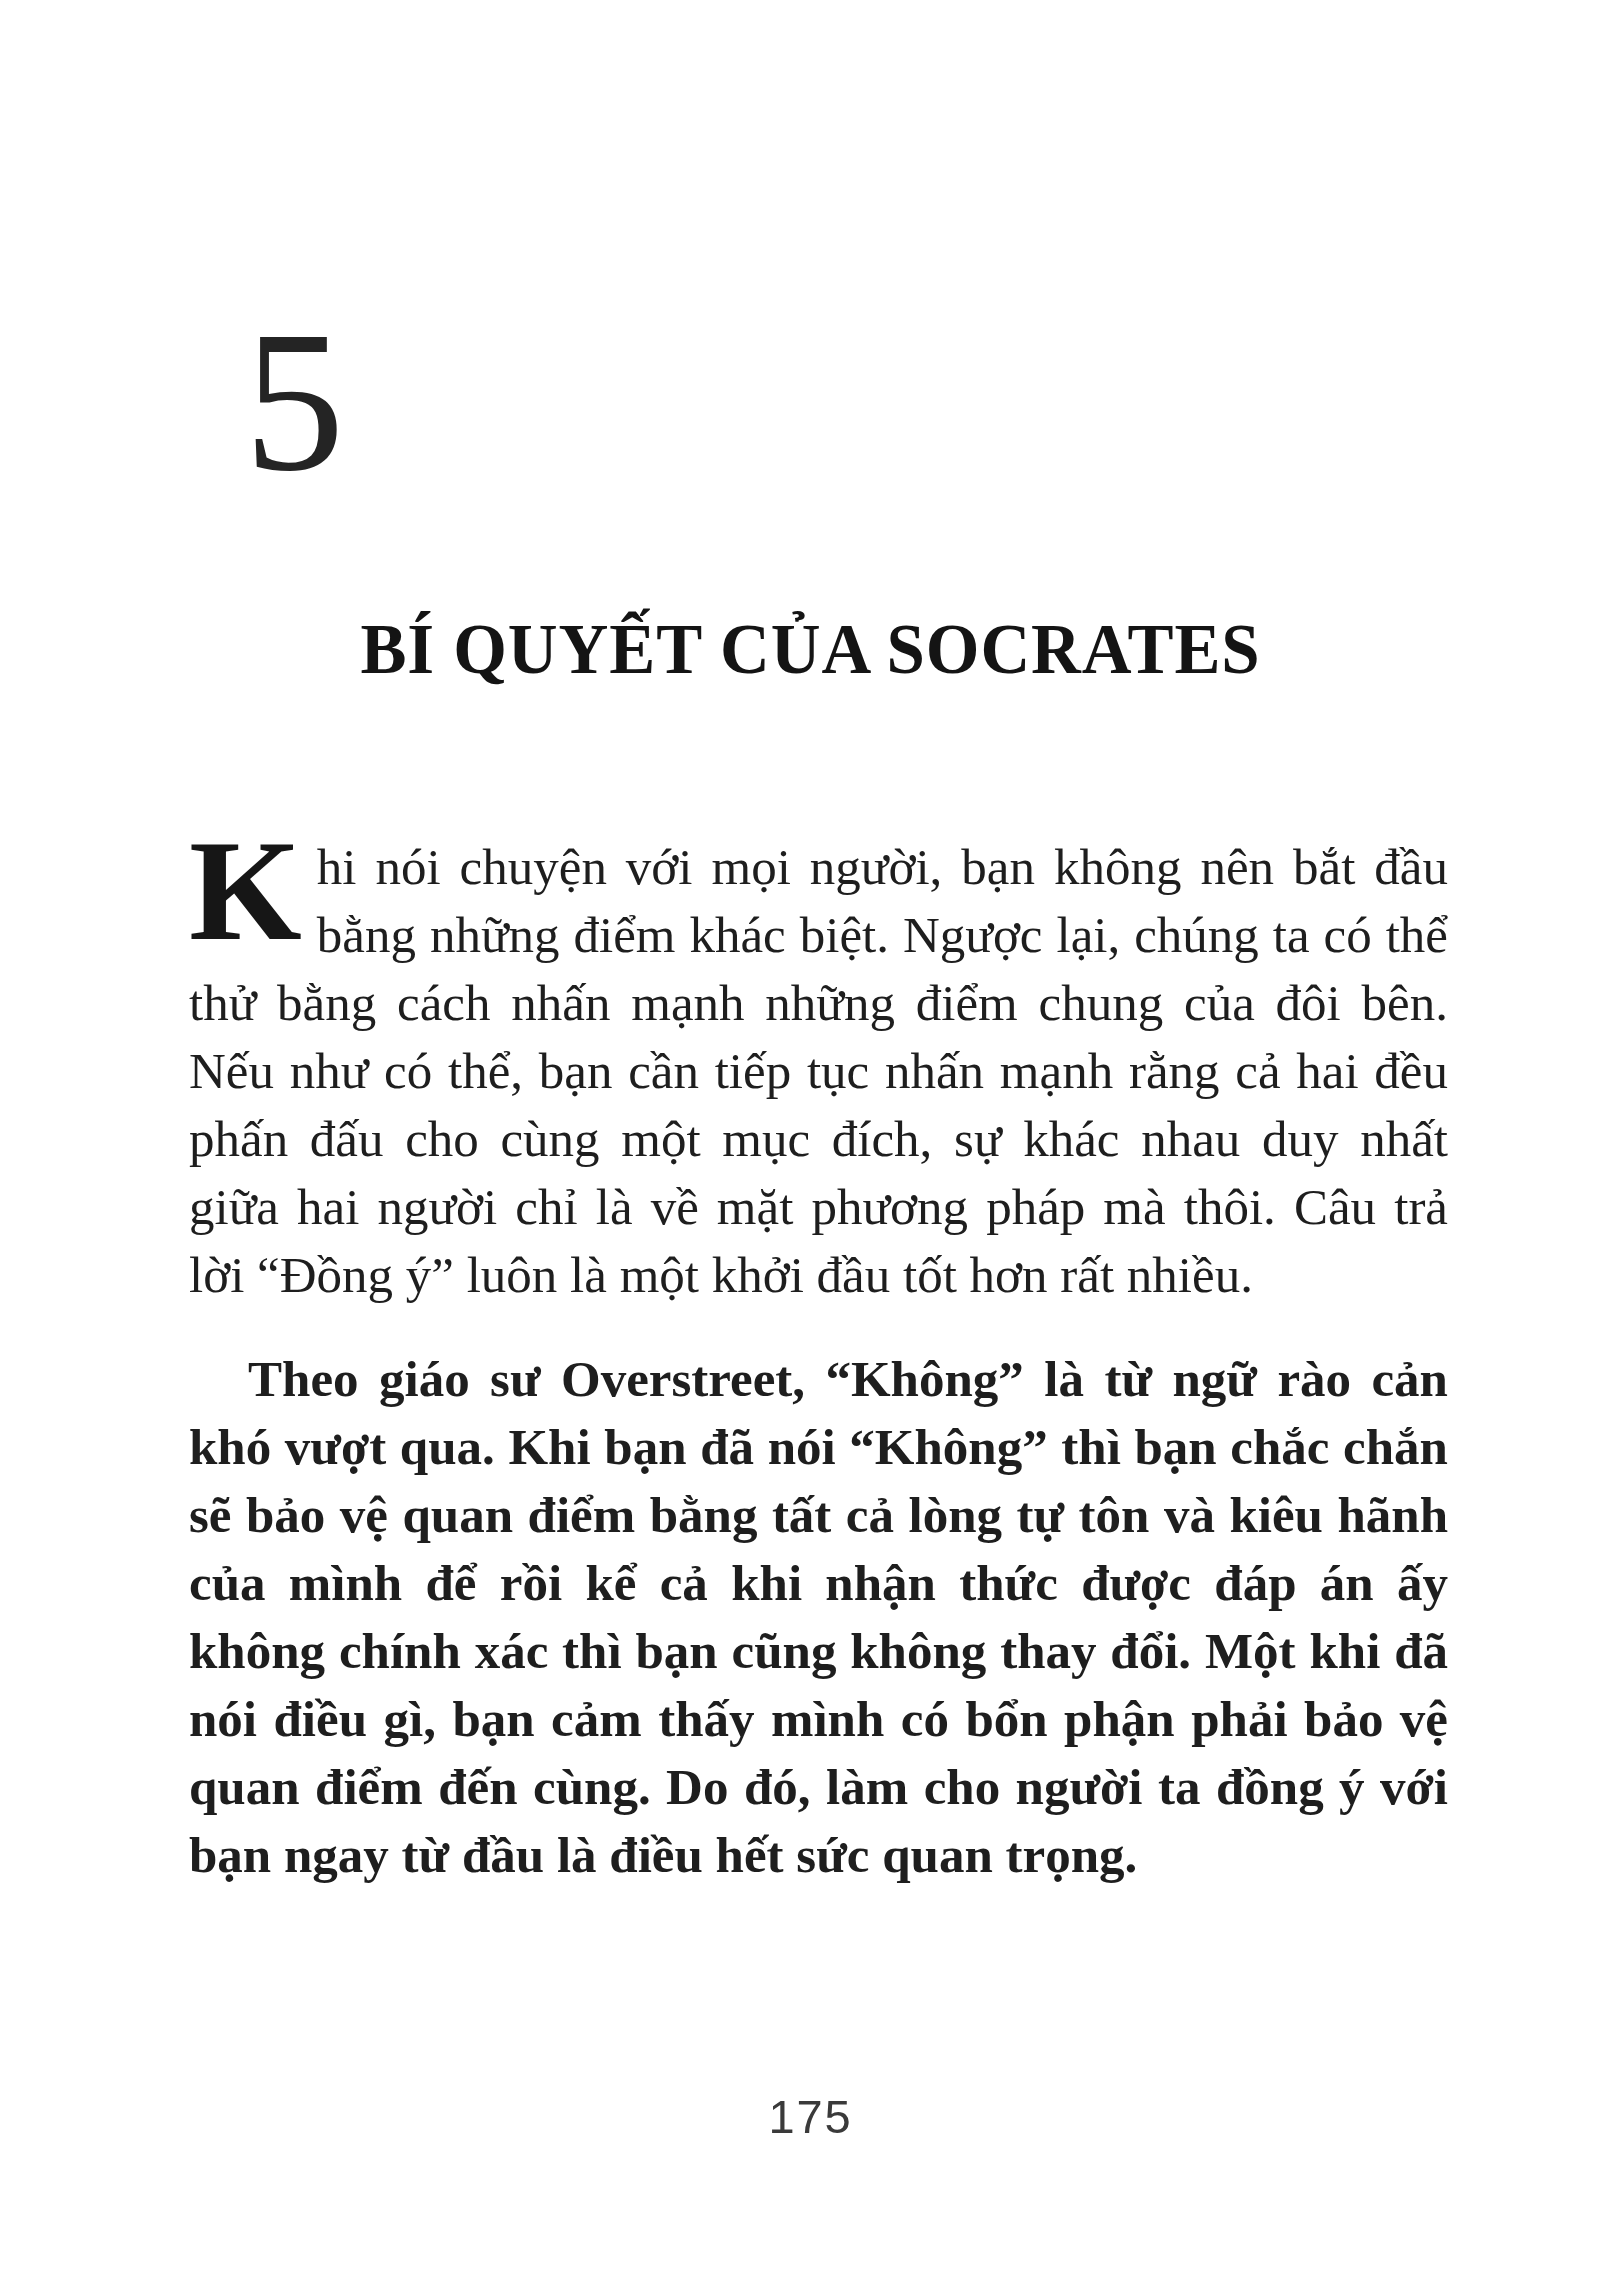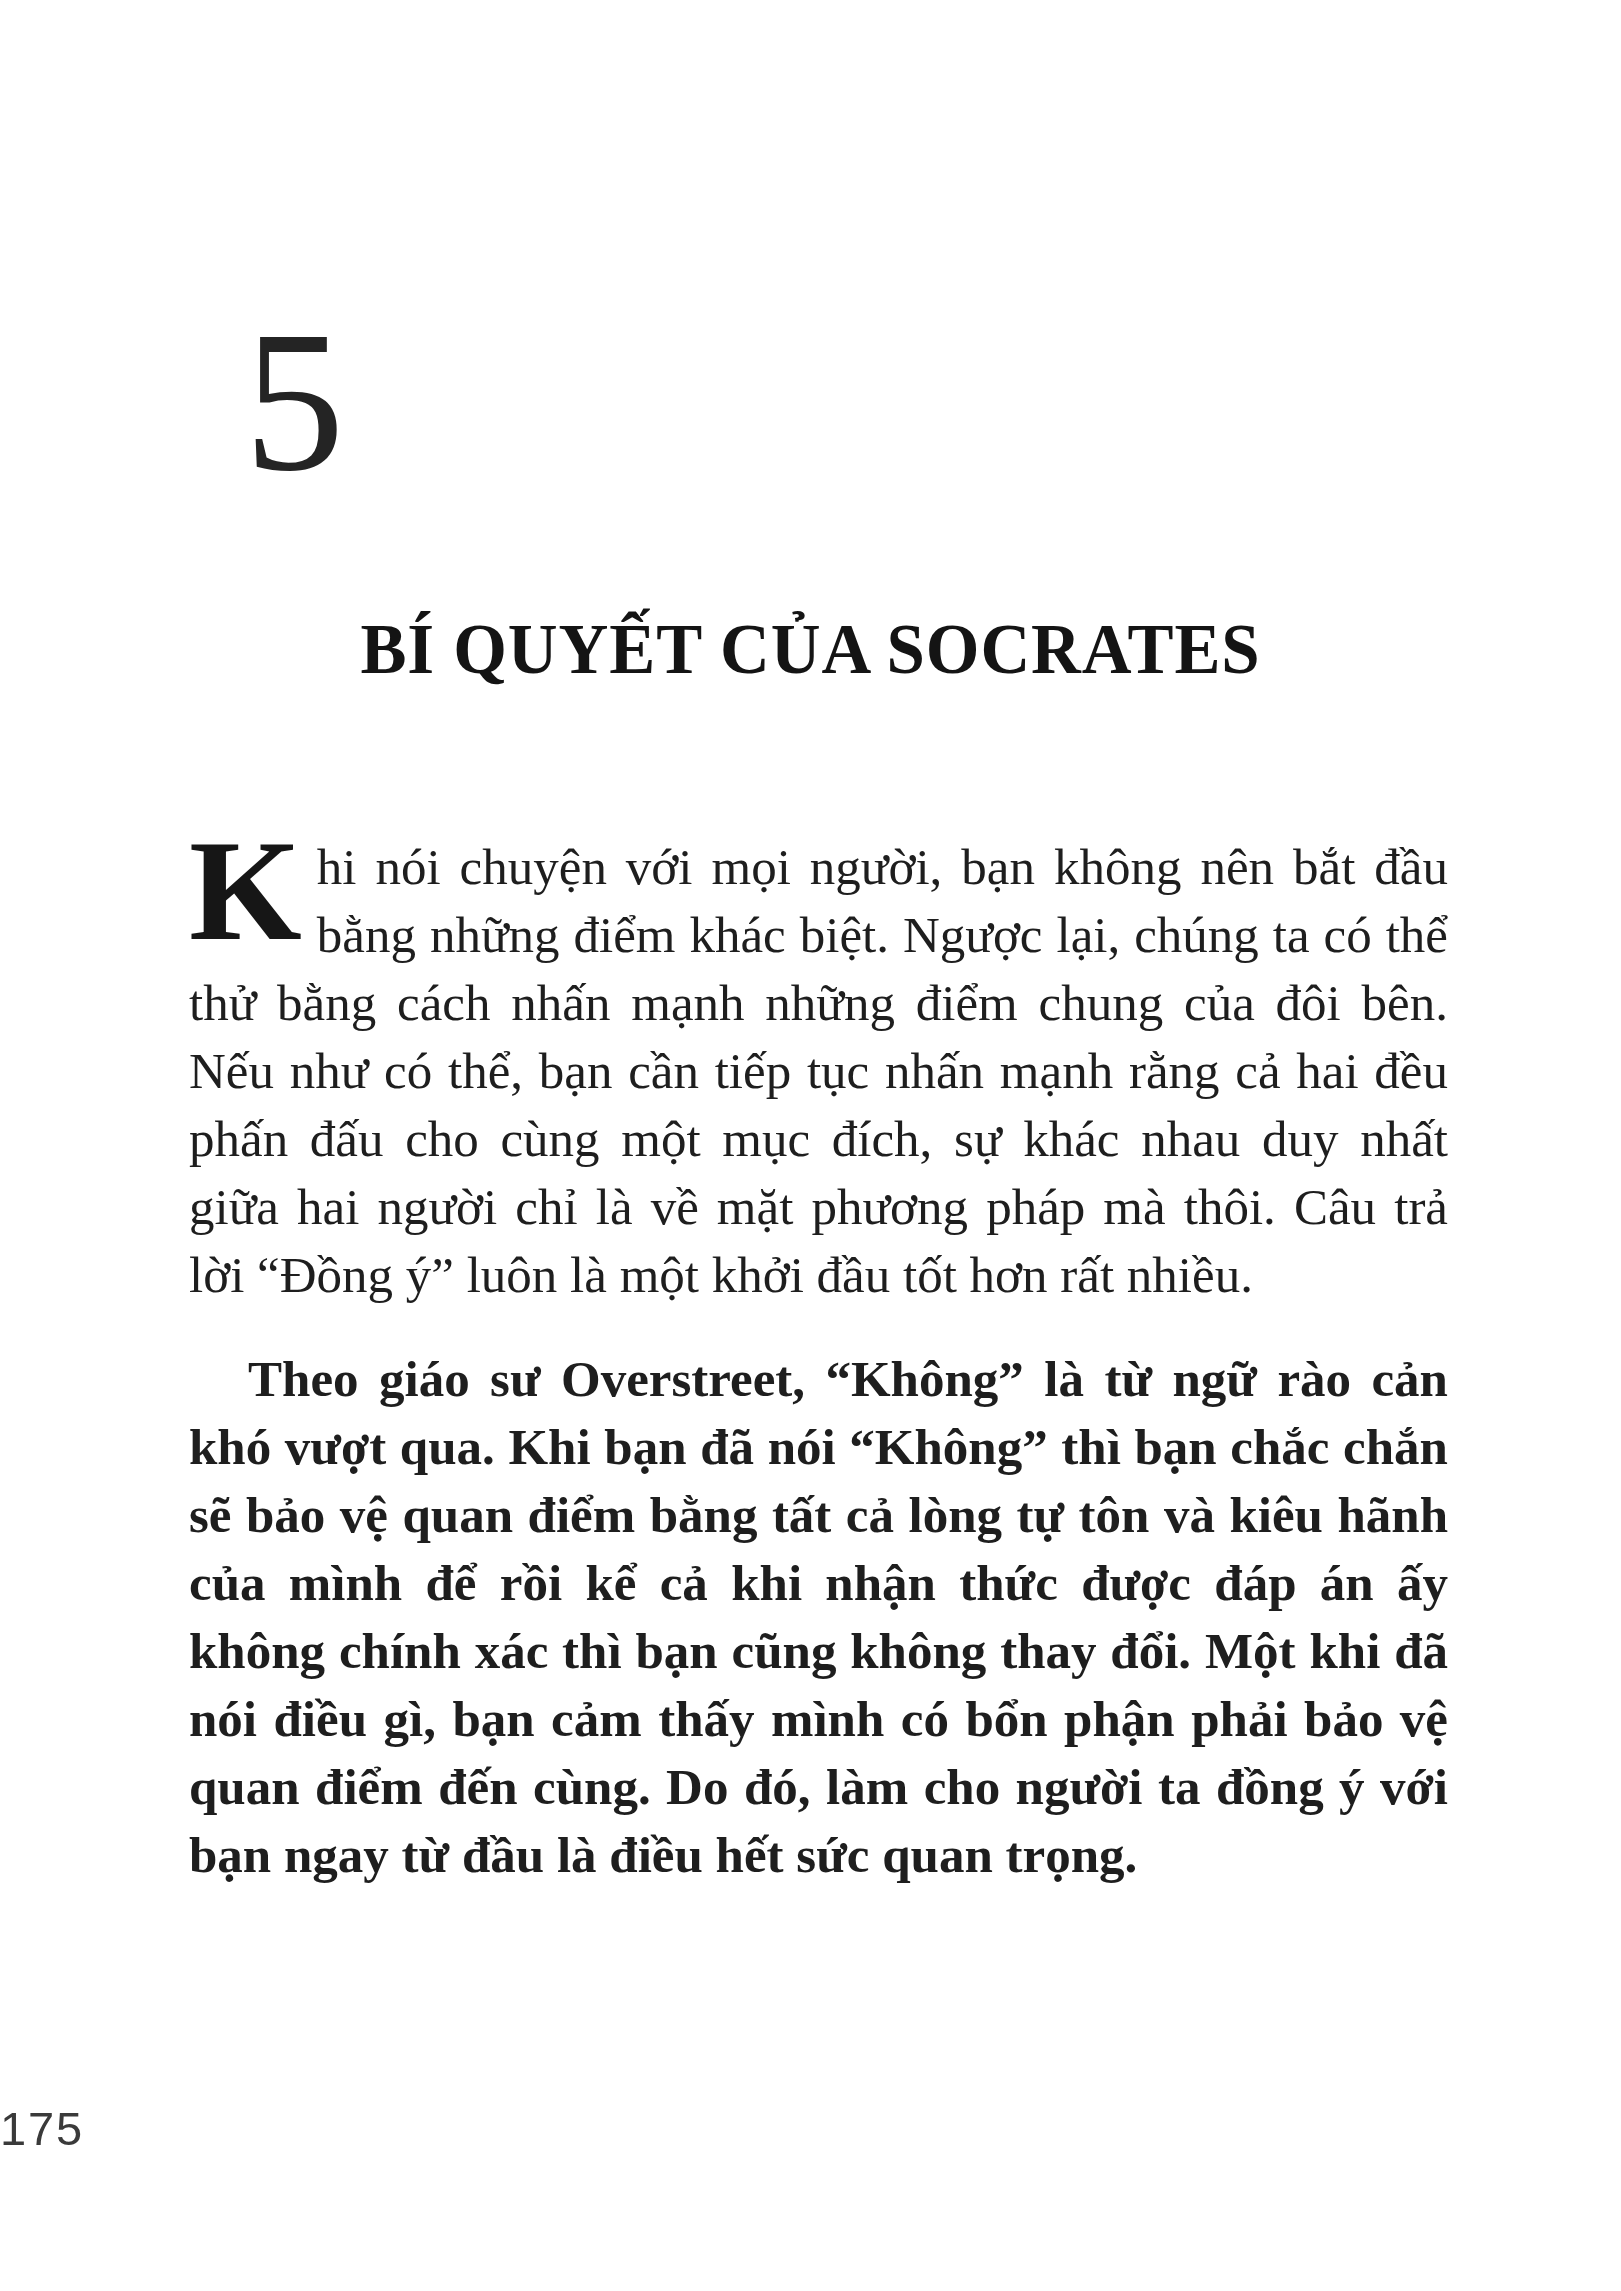--- a/index.html
+++ b/index.html
@@ -64,26 +64,26 @@
     line-height: 106px;
     font-weight: 700;
     color: #161616;
     margin: 3.8px 15px 0 0;
   }
   .page-number {
     position: absolute;
     left: 0;
     top: 2093px;
     width: 100%;
+    text-align: center;
     font-size: 47px;
     line-height: 1;
     color: #3a3a3a;
     font-family: "Liberation Sans", sans-serif;
     letter-spacing: 1.9px;
-    margin-top: 12px;
   }
 </style>
 </head>
 <body>
 
 <div class="page">
 
   <div class="chapter-number">5</div>
 
   <div class="chapter-title">BÍ QUYẾT CỦA SOCRATES</div>

